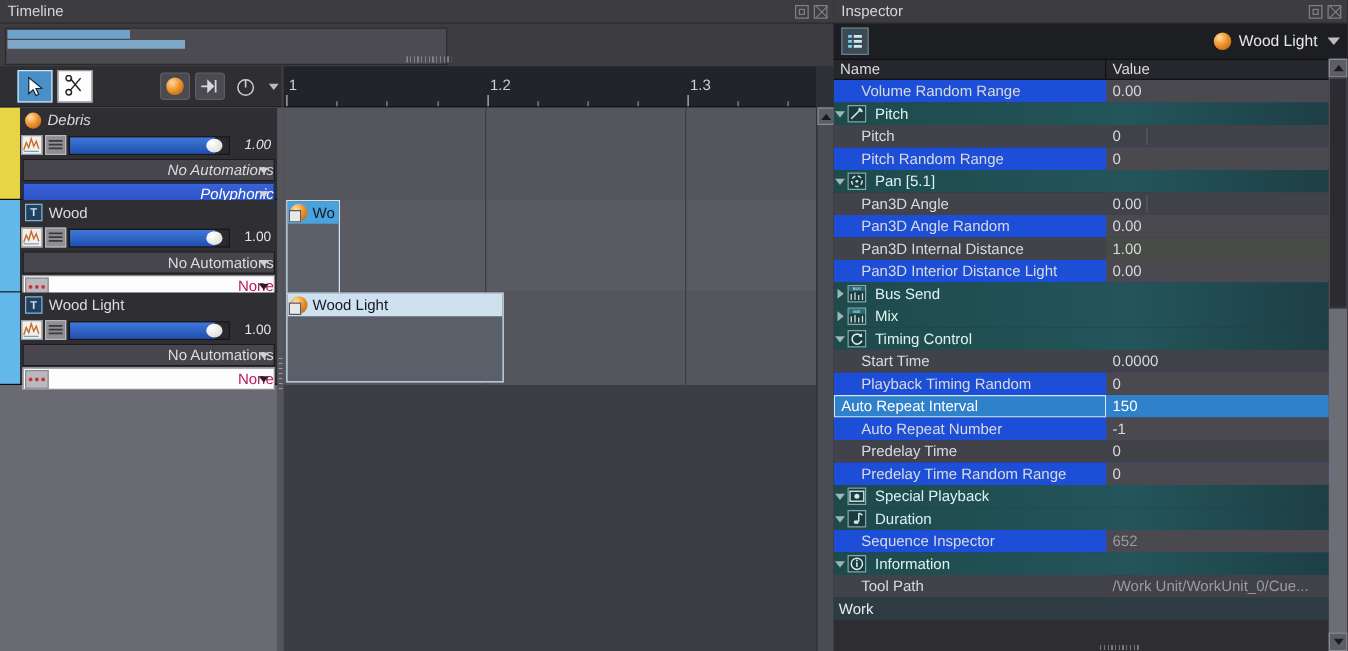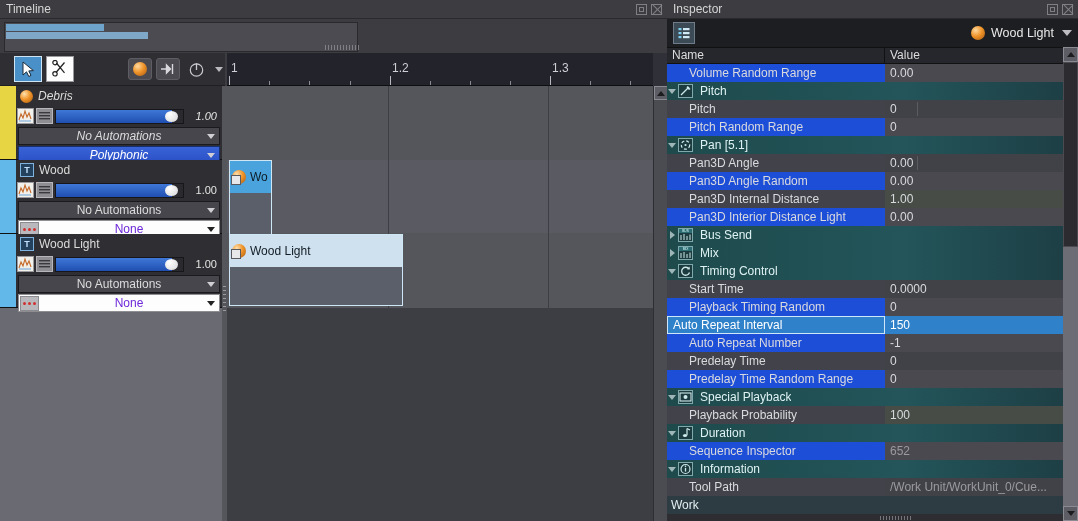--- a/index.html
+++ b/index.html
@@ -72,25 +72,25 @@
      display:flex;align-items:center;justify-content:center;}
   .sqicon.grey{background:#8e8e93;}
   .slider{flex:1;height:15px;background:#2a2a2e;border:1px solid #17171a;position:relative;}
   .sfill{position:absolute;left:0;top:0;bottom:0;width:91%;
      background:linear-gradient(#3f78d8,#1f4fb0);}
   .sknob{position:absolute;top:1px;left:calc(91% - 7px);width:13px;height:11px;border-radius:50%;
      background:radial-gradient(circle at 35% 30%,#fff,#d5d5d8);}
   .sval{width:34px;text-align:right;color:#e4e4e4;font-size:11px;padding-right:3px;}
   .combo{height:18px;margin:1px 2px;background:#46464c;border:1px solid #1b1b1e;
      display:flex;align-items:center;justify-content:center;position:relative;color:#dcdcdc;font-size:12px;cursor:pointer;}
-  .combo .cv{flex:1;text-align:center;}
+  .combo .cv{flex:1;text-align:right;}
   .combo .cc{position:absolute;right:4px;width:0;height:0;border-left:4px solid transparent;
      border-right:4px solid transparent;border-top:5px solid #d0d0d4;}
   .combo.blue{background:linear-gradient(#3a63d8,#2a4fc4);border-color:#16306d;color:#fff;}
-  .combo.white{background:#fdfdfd;color:#6d28d9;border-color:#8d8d92;justify-content:flex-start;padding-left:1px;}
+  .combo.white{background:#fdfdfd;color:#be185d;border-color:#8d8d92;justify-content:flex-start;padding-left:1px;}
   .combo.white .cc{border-top-color:#222;}
   .dotsicon{width:19px;height:15px;border:1px solid #8b8b90;background:#b9b9bd;
      display:flex;align-items:center;justify-content:center;gap:2px;}
   .dot{width:3px;height:3px;border-radius:50%;background:#d03030;}
   .wavebox{width:17px;height:16px;border:1px solid #9a9a9f;background:#f2f0ea;position:relative;overflow:hidden;}
   .wavebox svg{display:block;}
 
   #hsplit{position:absolute;left:222px;top:86px;width:5px;bottom:0;background:#55555c;}
   #hsplit .g{position:absolute;left:1px;top:200px;width:3px;height:26px;
     background:repeating-linear-gradient(180deg,#9a9aa0 0 1px,transparent 1px 4px);}
@@ -103,21 +103,21 @@
   .min{position:absolute;bottom:0;width:1px;height:4px;background:#8a8a93;}
   #ruler-right{position:absolute;left:653px;top:53px;width:14px;height:33px;background:#2f3038;}
 
   #tl-area{position:absolute;left:227px;top:86px;width:426px;bottom:0;background:#55555c;overflow:hidden;}
   .vgrid{position:absolute;top:0;bottom:0;width:1px;background:#3e3e45;}
   .lane{position:absolute;left:0;right:0;}
   .lane.alt{background:#5a5a62;}
   .lane.dark{background:#3d3d44;}
 
   .clip{position:absolute;border:1px solid #cfe6f5;background:#5b5f69;overflow:hidden;}
-  .clip .hdr{height:32px;display:flex;align-items:center;gap:4px;padding-left:2px;
+  .clip .hdr{height:18px;display:flex;align-items:center;gap:4px;padding-left:2px;
      font-size:12px;color:#12222f;}
   .clip .hdr .ci{width:14px;height:14px;border-radius:50%;position:relative;
      background:radial-gradient(circle at 34% 30%,#ffe0ad 0%,#f0952a 45%,#a8570d 100%);}
   .clip .hdr .ci::after{content:"";position:absolute;left:-1px;bottom:-1px;width:8px;height:8px;
      background:#e8e8ea;border:1px solid #5a5a5e;}
   .clip.sel .hdr{background:#4aa3dc;color:#0d1b26;}
   .clip.sel2 .hdr{background:#cfe1ee;color:#121c24;}
 
   #vscroll{position:absolute;left:653px;top:86px;width:14px;bottom:0;background:#4b4b52;border-left:1px solid #2d2d33;}
   #vscroll .arrow{width:14px;height:14px;background:#5d5d65;border:1px solid #8a8a92;
@@ -608,26 +608,20 @@
           <span class="gicon">
             <svg width="13" height="12" viewBox="0 0 13 12">
               <rect x="1" y="2" width="11" height="8" fill="none" stroke="#cfe9ea" stroke-width="1.1"></rect>
               <circle cx="6.5" cy="6" r="2" fill="#cfe9ea"></circle>
             </svg>
           </span>
           <span class="lbl">Special Playback</span>
         </div>
         <div class="vl"></div>
       </div>
-      <div class="prow r0 tint">
-        <div class="nm">
-          <span class="lbl">Playback Probability</span>
-        </div>
-        <div class="vl">100</div>
-      </div>
       <div class="prow group">
         <div class="nm">
           <span class="twisty">
             <span class="tw-open"></span>
           </span>
           <span class="gicon">
             <svg width="13" height="12" viewBox="0 0 13 12">
               <path d="M8 1.5 L8 8.2" stroke="#cfe9ea" stroke-width="1.2"></path>
               <ellipse cx="6" cy="8.6" rx="2.1" ry="1.5" fill="#cfe9ea"></ellipse>
               <path d="M8 1.5 L11 3" stroke="#cfe9ea" stroke-width="1.2"></path>

